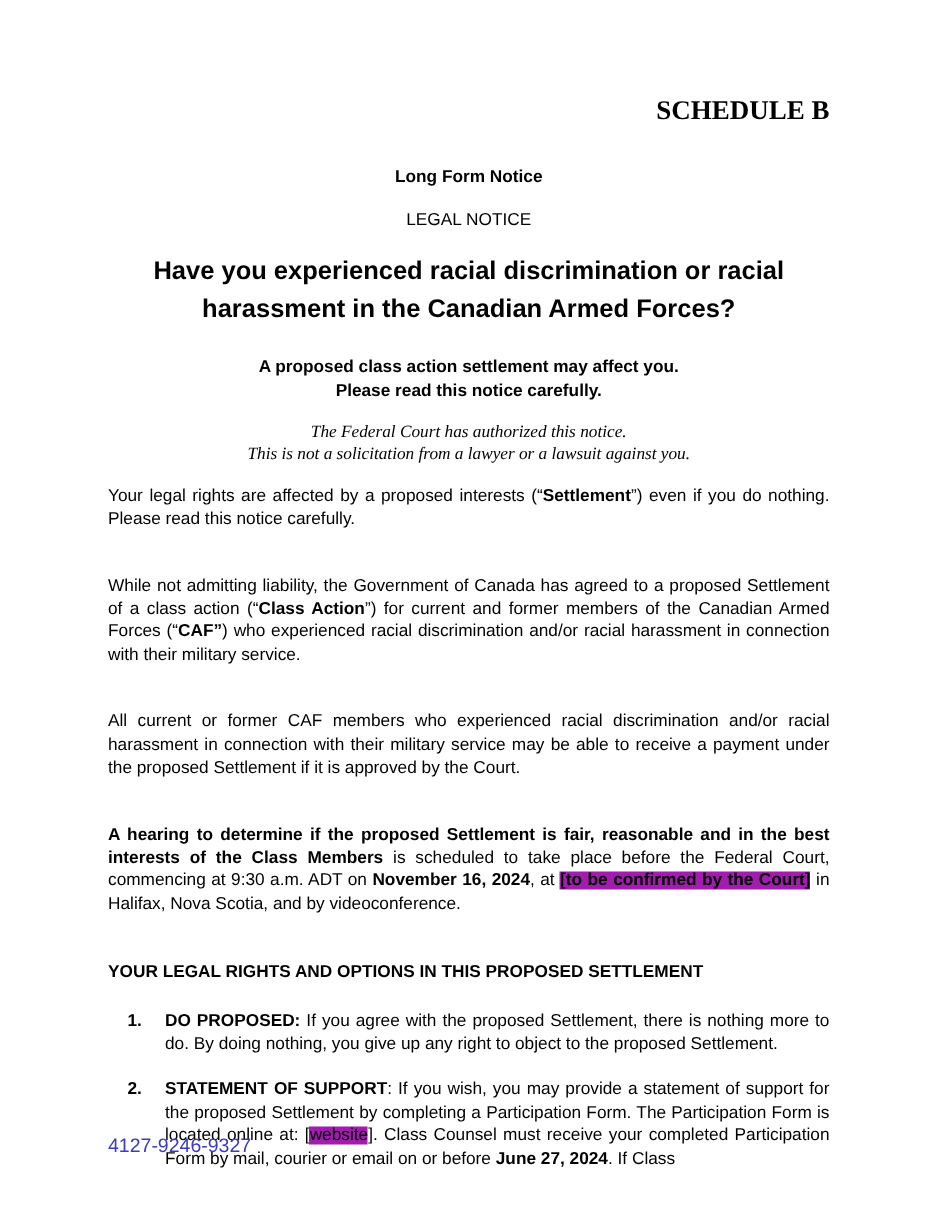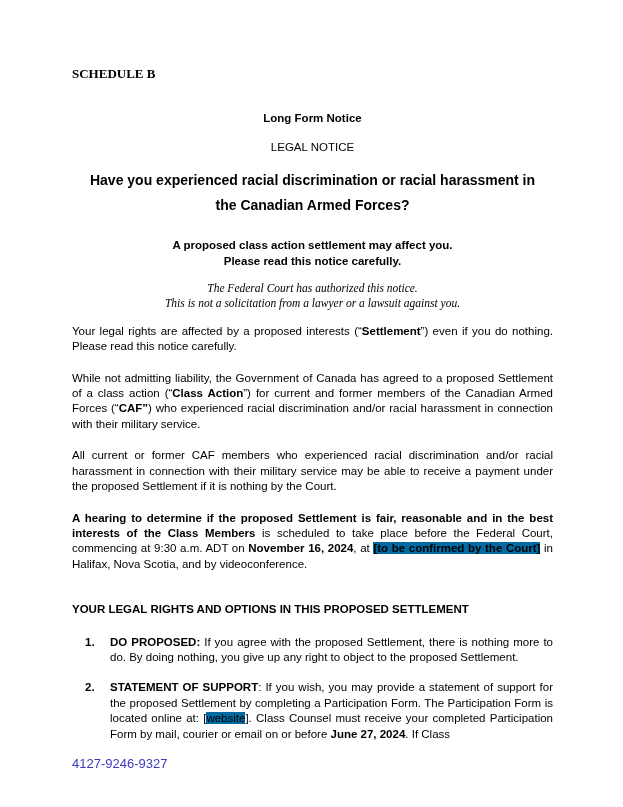--- a/index.html
+++ b/index.html
@@ -20,35 +20,35 @@
   }
   .content {
     position: absolute;
     top: 66px;
     left: 72px;
     width: 481px;
   }
   .schedule-label {
     font-family: "Liberation Serif", serif;
     font-weight: bold;
-    font-size: 13px;
-    text-align: left;
+    font-size: 18px;
+    text-align: right;
     margin: 0;
   }
   .form-title {
     font-weight: bold;
     text-align: center;
     margin: 30px 0 0 0;
   }
   .legal-notice-label {
     text-align: center;
     margin: 13px 0 0 0;
   }
   h1.headline {
-    font-size: 14px;
+    font-size: 17px;
     line-height: 25px;
     font-weight: bold;
     text-align: center;
     margin: 13px 6px 0 6px;
   }
   .affect-block {
     font-weight: bold;
     text-align: center;
     margin: 20px 0 0 0;
   }
@@ -56,21 +56,21 @@
     font-style: italic;
     text-align: center;
     margin: 12px 0 0 0;
     font-family: Liberation Serif, serif;
   }
   p.body-par {
     margin: 12px 0 0 0;
     text-align: justify;
   }
   p.body-par.sp {
-    margin-top: 16px;
+    margin-top: 29px;
   }
   .section-heading {
     font-weight: bold;
     margin: 30px 0 0 0;
   }
   .options-list {
     margin: 17px 0 0 0;
   }
   .option-item {
     display: flex;
@@ -84,21 +84,21 @@
     width: 25px;
     margin-left: 13px;
     font-weight: bold;
   }
   .opt-body {
     flex: 1;
     text-align: justify;
   }
   b { font-weight: bold; }
   .hl {
-    background: #0369a1;
+    background: #a21caf;
   }
   .footer-doc-number {
     position: absolute;
     left: 72px;
     top: 759px;
     font-size: 13px;
     line-height: 10px;
     color: #3b3bc0;
   }
 </style>
@@ -123,21 +123,21 @@
 
     <div class="court-block">
       <div>The Federal Court has authorized this notice.</div>
       <div>This is not a solicitation from a lawyer or a lawsuit against you.</div>
     </div>
 
     <p class="body-par"><span>Your legal rights are affected by a proposed interests (“</span><b>Settlement</b><span>”) even if you do nothing. Please read this notice carefully.</span></p>
 
     <p class="body-par sp"><span>While not admitting liability, the Government of Canada has agreed to a proposed Settlement of a class action (“</span><b>Class Action</b><span>”) for current and former members of the Canadian Armed Forces (“</span><b>CAF”</b><span>) who experienced racial discrimination and/or racial harassment in connection with their military service.</span></p>
 
-    <p class="body-par sp">All current or former CAF members who experienced racial discrimination and/or racial harassment in connection with their military service may be able to receive a payment under the proposed Settlement if it is nothing by the Court.</p>
+    <p class="body-par sp">All current or former CAF members who experienced racial discrimination and/or racial harassment in connection with their military service may be able to receive a payment under the proposed Settlement if it is approved by the Court.</p>
 
     <p class="body-par sp"><b>A hearing to determine if the proposed Settlement is fair, reasonable and in the best interests of the Class Members</b><span> is scheduled to take place before the Federal Court, commencing at 9:30 a.m. ADT on </span><b>November 16, 2024</b><span>, at </span><b class="hl">[to be confirmed by the Court]</b><span> in Halifax, Nova Scotia, and by videoconference.</span></p>
 
     <p class="section-heading">YOUR LEGAL RIGHTS AND OPTIONS IN THIS PROPOSED SETTLEMENT</p>
 
     <div class="options-list">
 
       <div class="option-item">
         <span class="opt-num">1.</span>
         <span class="opt-body"><b>DO PROPOSED:</b><span> If you agree with the proposed Settlement, there is nothing more to do. By doing nothing, you give up any right to object to the proposed Settlement.</span></span>

